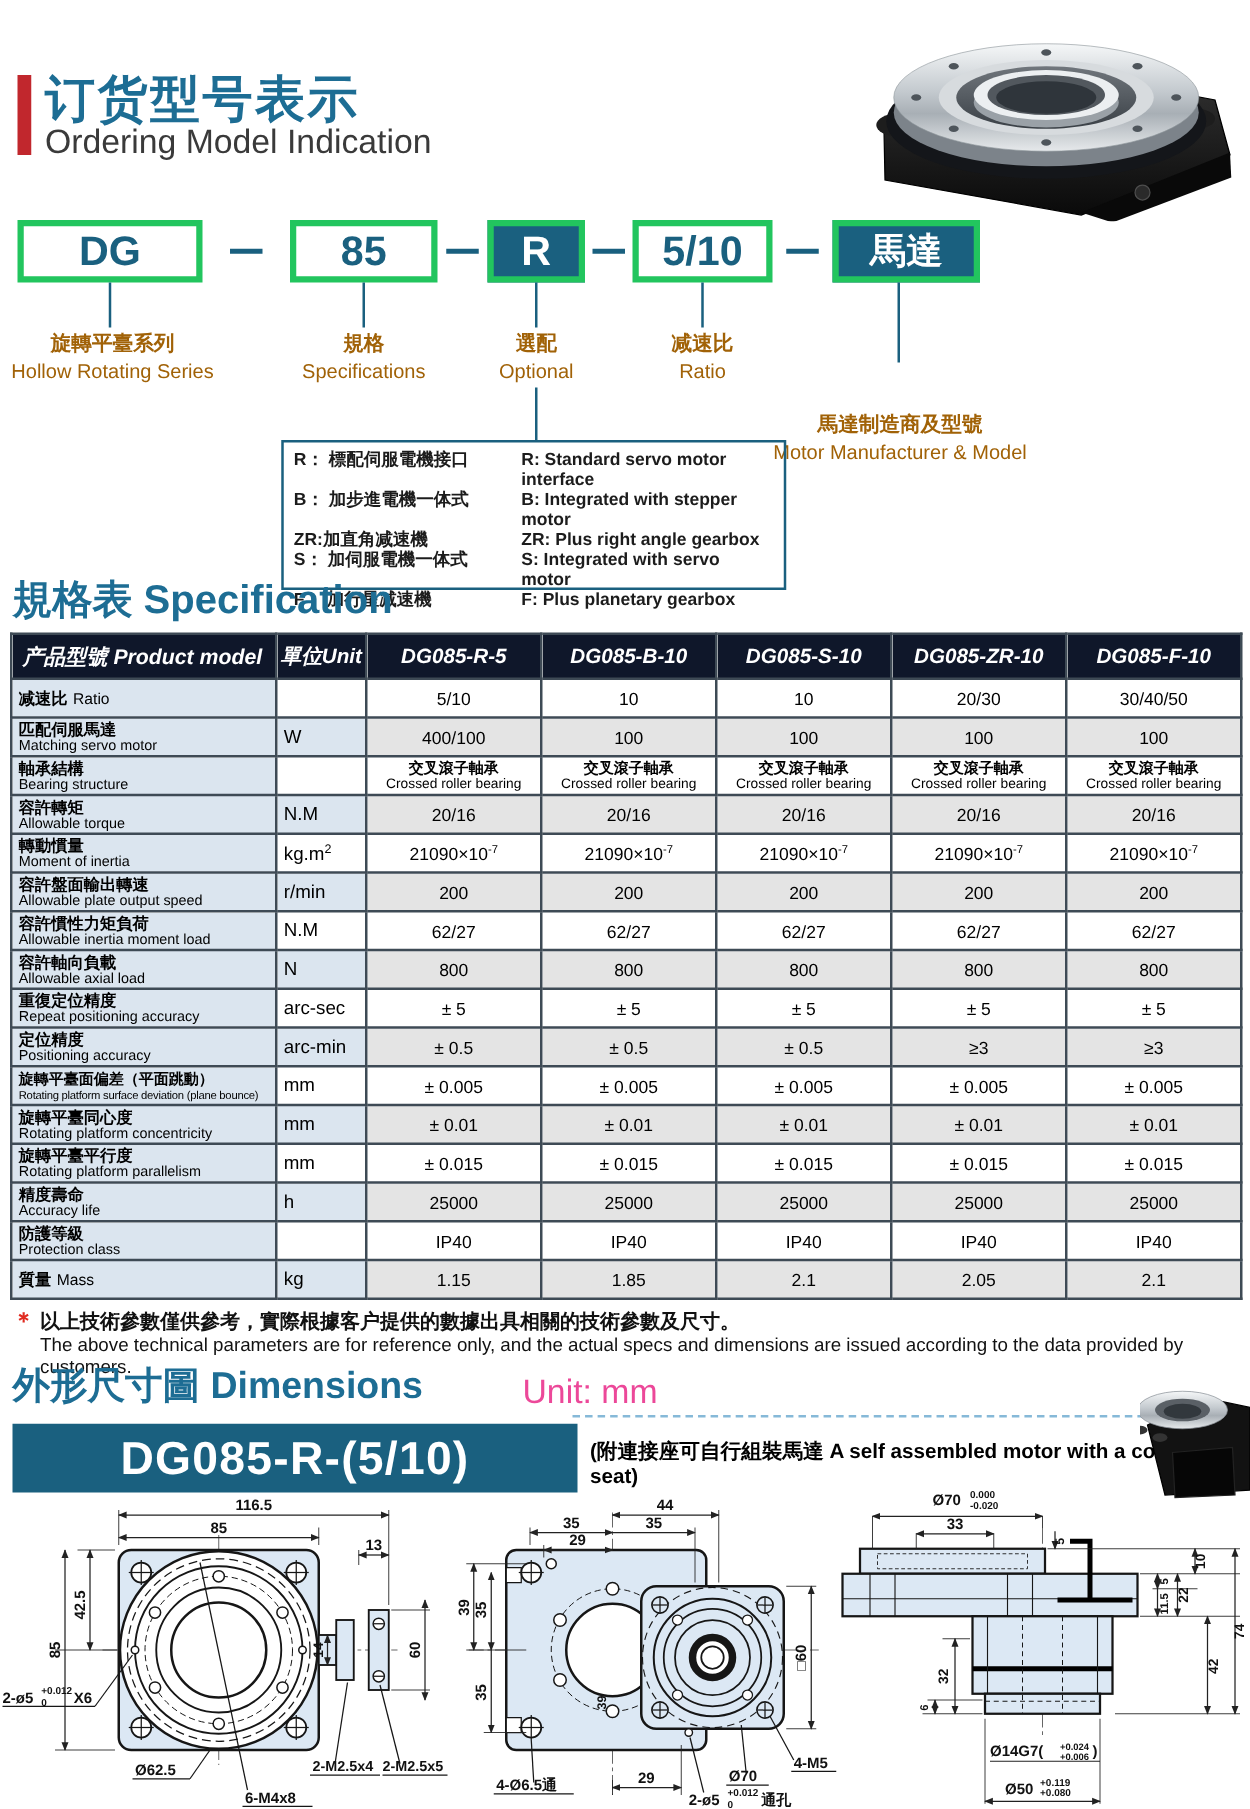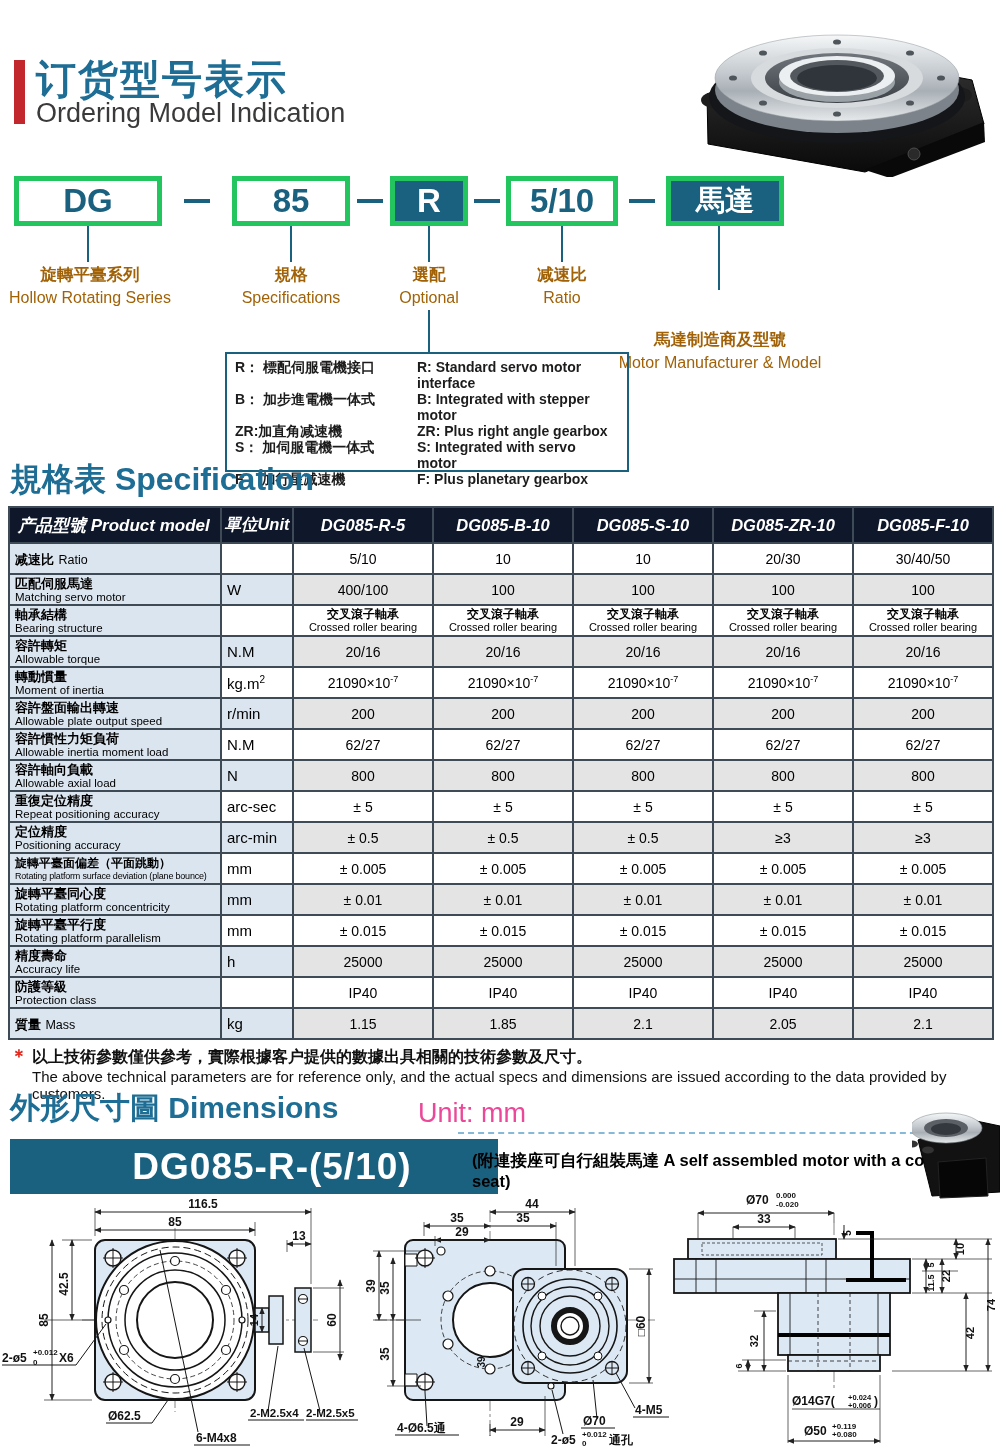--- a/index.html
+++ b/index.html
@@ -54,21 +54,21 @@
   .fn1{left:10px;top:1044px;font-size:16px;font-weight:bold;color:#111;}
   .fn1 .star{color:#e02b20;font-size:18px;margin-right:4px;}
   .fn2{left:32px;top:1068px;font-size:15px;color:#111;}
 
   
   .dim-title{left:10px;top:1088px;font-size:30px;font-weight:bold;color:#1d6d94;}
   .dim-unit{left:418px;top:1098px;font-size:27px;color:#ec4899;}
   .dashline{left:458px;top:1132px;width:478px;border-top:2px dashed #86b9d8;height:0;}
   .badge{left:10px;top:1139px;width:452px;height:55px;background:#1a607f;color:#fff;
          display:flex;align-items:center;justify-content:center;
-         font-size:37px;font-weight:bold;letter-spacing:1px;padding-left:36px;}
+         font-size:37px;font-weight:bold;letter-spacing:1px;}
   .badge-note{left:472px;top:1150px;width:525px;font-size:16.5px;font-weight:bold;color:#000;}
 
   svg text{font-family:"Liberation Sans",sans-serif;}
 </style>
 </head>
 <body>
 
 <div class="page">
 
   <div class="abs redbar"></div>

